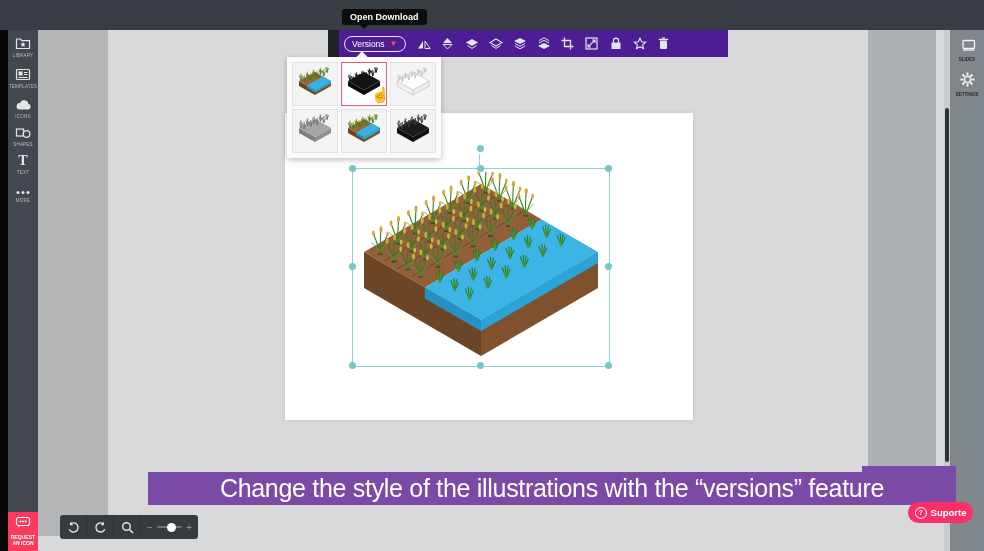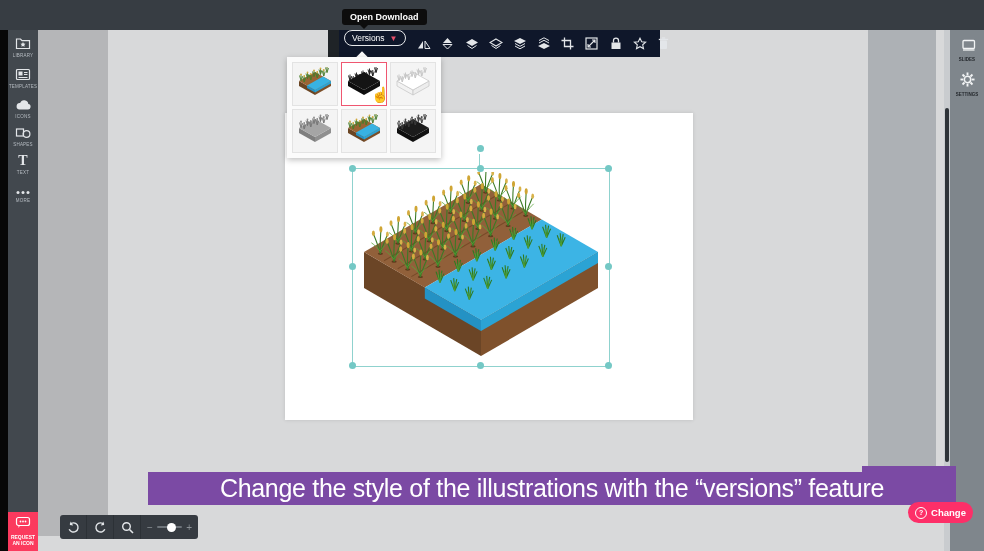--- a/index.html
+++ b/index.html
@@ -40,21 +40,21 @@
   #rightbar{left:950px;top:30px;width:34px;height:521px;background:#7f868c;}
   .right-item{position:absolute;left:0;width:34px;text-align:center;cursor:pointer;}
   .right-item .lb{display:block;font-size:4.5px;color:#23272b;font-weight:bold;margin-top:1px;}
 
   
   #shade-left{left:38px;top:30px;width:70px;height:506px;background:#b5b6b8;}
   #shade-right{left:868px;top:30px;width:68px;height:437px;background:#adb1b5;}
   #artboard{left:285px;top:113px;width:408px;height:307px;background:#ffffff;box-shadow:0 0 4px rgba(0,0,0,.12);}
 
   
-  #toolbar{left:328px;top:30px;width:332px;height:27px;background:#0f172a;z-index:40;display:flex;align-items:flex-start;}
+  #toolbar{left:328px;top:30px;width:400px;height:27px;background:#4c1d95;z-index:40;display:flex;align-items:center;}
   #toolbar-strip{left:328px;top:30px;width:11px;height:27px;background:#1f2327;z-index:41;}
   #versions-btn{margin-left:16px;height:16px;border:1px solid #e8eaec;border-radius:9px;background:transparent;
                 color:#fff;font-size:8.5px;padding:0 7px;display:flex;align-items:center;gap:5px;cursor:pointer;font-family:inherit;}
   #versions-btn .chev{color:#e8506a;font-size:8px;}
   .tool-btn{width:24px;height:27px;display:flex;align-items:center;justify-content:center;cursor:pointer;background:none;border:none;padding:0;}
   .tool-btn svg{display:block;}
 
   
   #versions-panel{left:287px;top:57px;width:154px;height:101px;background:#fbfbfb;z-index:50;
                   box-shadow:0 2px 6px rgba(0,0,0,.25);padding:0;}
@@ -767,21 +767,21 @@
             <line x1="11.2" y1="11.2" x2="13.3" y2="13.3"></line>
             <line x1="2.7" y1="13.3" x2="4.8" y2="11.2"></line>
             <line x1="11.2" y1="4.8" x2="13.3" y2="2.7"></line>
           </g>
           <circle cx="8" cy="8" r="3.4" fill="#7f868c" stroke="#f2f4f5" stroke-width="1.6"></circle>
         </svg></span><span class="lb">SETTINGS</span></div>
   </div>
 
 <button class="abs" id="support-btn">
   <span class="q">?</span>
-  <span>Change</span>
+  <span>Suporte</span>
 </button>
 
 <div class="handle" style="left: 348.5px; top: 164.5px;"></div>
 <div class="handle" style="left: 476.5px; top: 164.5px;"></div>
 <div class="handle" style="left: 604.5px; top: 164.5px;"></div>
 <div class="handle" style="left: 348.5px; top: 262.5px;"></div>
 <div class="handle" style="left: 604.5px; top: 262.5px;"></div>
 <div class="handle" style="left: 348.5px; top: 361.5px;"></div>
 <div class="handle" style="left: 476.5px; top: 361.5px;"></div>
 <div class="handle" style="left: 604.5px; top: 361.5px;"></div>

